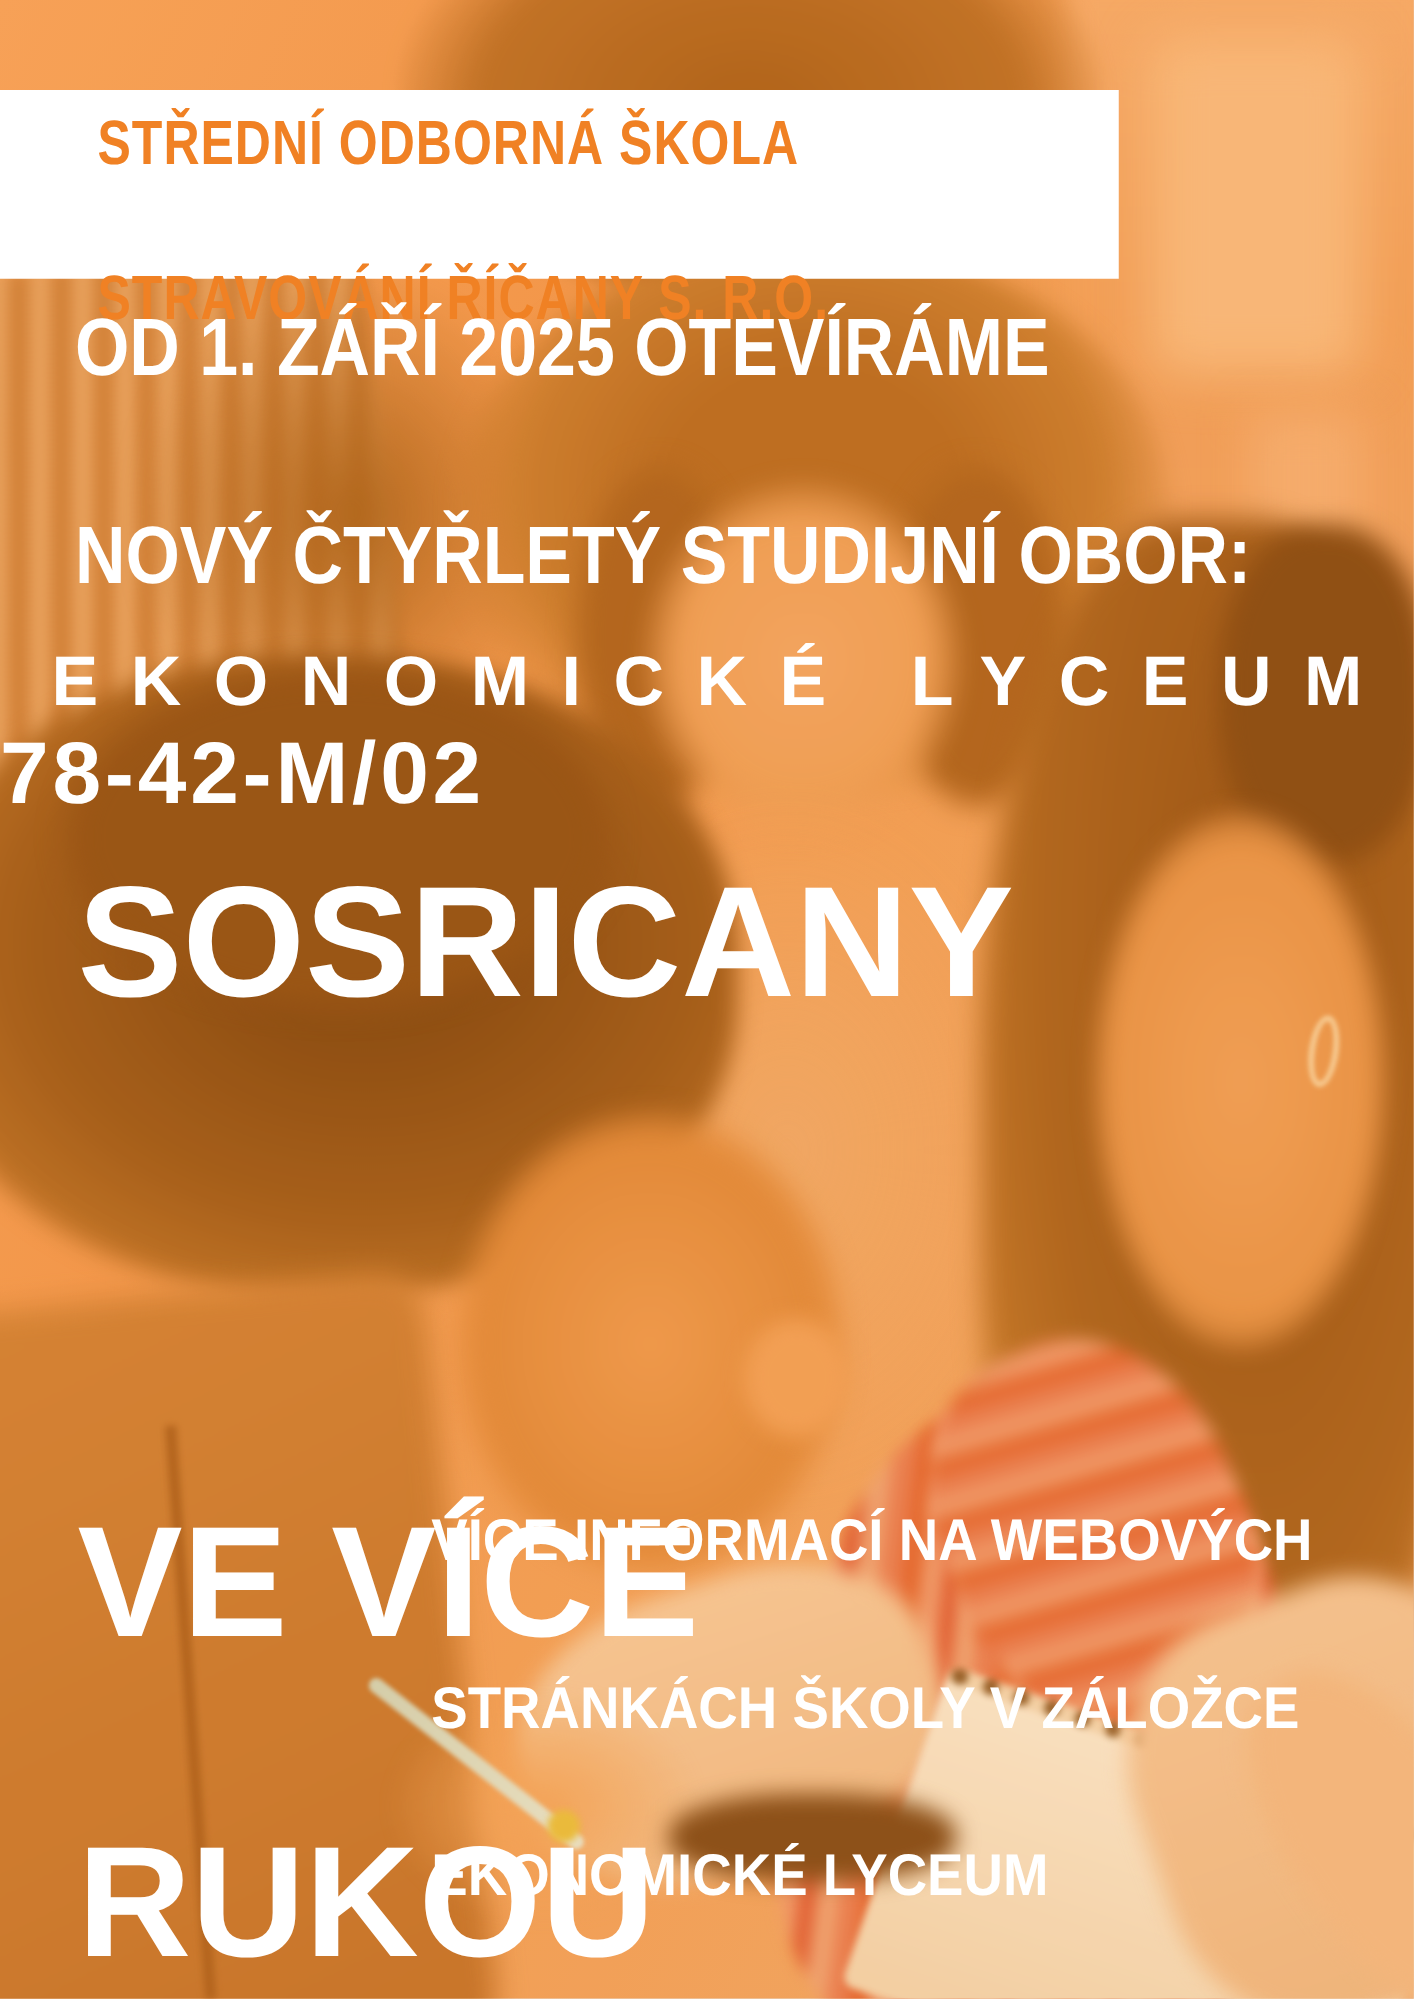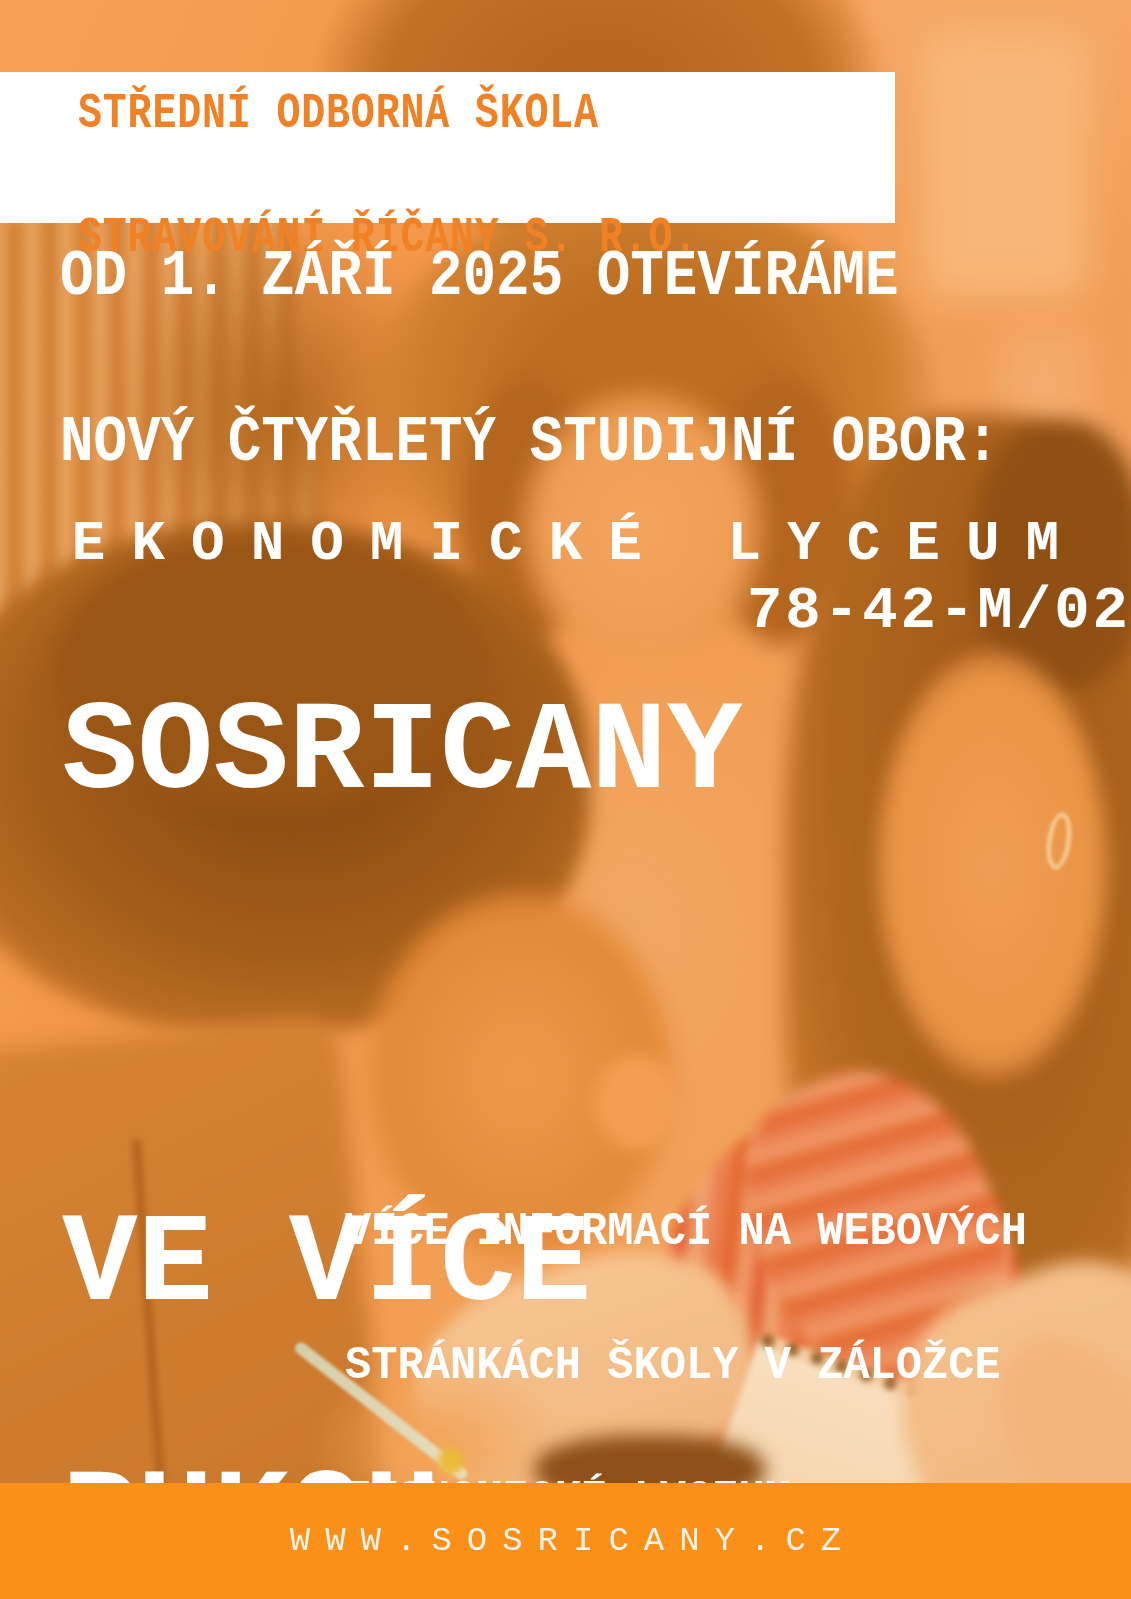--- a/index.html
+++ b/index.html
@@ -1,18 +1,18 @@
 <!DOCTYPE html>
 <html><head>
 <meta charset="utf-8">
 <style>
   html,body{margin:0;padding:0;background:#e8e8e8;}
   .poster{
     position:relative;width:1131px;height:1599px;overflow:hidden;
-    font-family:Liberation Mono, monospace;
+    font-family:Liberation Sans, sans-serif;
     background:linear-gradient(115deg,#f8a45c 0%,#f3984d 30%,#f2a058 55%,#f1a765 78%,#efa469 100%);
   }
   .poster *{box-sizing:border-box;}
   
   .ph{position:absolute;pointer-events:none;}
   .ph-bookshelf{left:850px;top:-20px;width:300px;height:620px;
     background:linear-gradient(180deg,#f7ae6f 0%,#f2a05a 45%,#efa266 100%);filter:blur(12px);}
   .ph-shelf-hi1{left:920px;top:30px;width:170px;height:270px;background:#f9bd82;filter:blur(20px);border-radius:20px;}
   .ph-shelf-hi2{left:1000px;top:330px;width:90px;height:420px;background:#f6b074;filter:blur(18px);}
   .ph-tophead{left:320px;top:-100px;width:560px;height:340px;border-radius:50%;
@@ -68,21 +68,21 @@
   .ph-tint{left:0;top:0;width:100%;height:100%;background:rgba(243,150,60,.16);}
   
   .txt{position:absolute;color:#fff;font-weight:700;white-space:pre;}
   .banner{position:absolute;left:0;top:72px;width:895px;height:151px;background:#ffffff;z-index:5;}
   .banner-text{margin:11px 0 0 78px;font-size:50px;line-height:62px;font-weight:700;color:#f08124;
     letter-spacing:1px;transform:scaleX(.80);transform-origin:left top;white-space:pre;}
   .announce{left:60px;top:236px;font-size:65px;line-height:83px;
     transform:scaleX(.86);transform-origin:left top;z-index:5;}
   .program-name{left:0;top:512px;width:1131px;text-align:center;font-size:56px;
     letter-spacing:26px;text-indent:26px;z-index:5;}
-  .program-code{left:0;top:578px;width:1131px;text-align:right;font-size:59px;letter-spacing:3px;z-index:5;}
+  .program-code{left:0;top:578px;width:1131px;text-align:left;font-size:70px;letter-spacing:3px;z-index:5;}
   .headline{left:62px;top:690px;font-size:126px;line-height:128px;letter-spacing:0;z-index:5;}
   .info{left:345px;top:1198px;font-size:47px;line-height:67px;
     transform:scaleX(.93);transform-origin:left top;z-index:5;}
   .footer-bar{position:absolute;left:0;top:1483px;width:1131px;height:116px;background:#fa9018;z-index:5;
     display:flex;align-items:center;justify-content:center;}
   .footer-text{color:#fbf3e7;font-size:34px;font-weight:400;letter-spacing:15px;text-indent:15px;white-space:pre;}
 </style>
 </head>
 <body>
 
@@ -136,17 +136,14 @@
 
   <div class="txt headline"><span>SOSRICANY</span><br>
 <br>
 <span>VE VÍCE</span><br>
 <span>RUKOU</span></div>
 
   <div class="txt info"><span>VÍCE INFORMACÍ NA WEBOVÝCH</span><br>
 <span>STRÁNKÁCH ŠKOLY V ZÁLOŽCE</span><br>
 <span>EKONOMICKÉ LYCEUM</span></div>
 
-  <div class="footer-bar">
-    <div class="footer-text">WWW.SOSRICANY.CZ</div>
-  </div>
 
 </div>
 
 </body></html>

